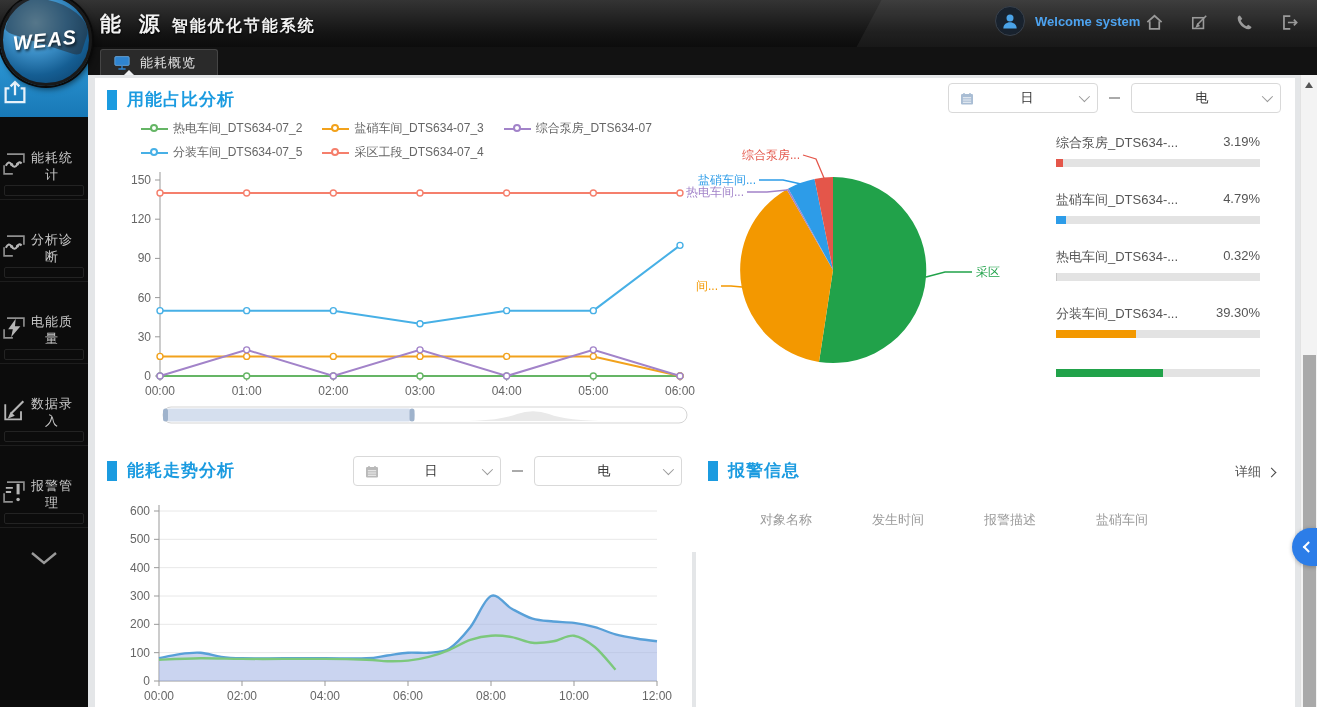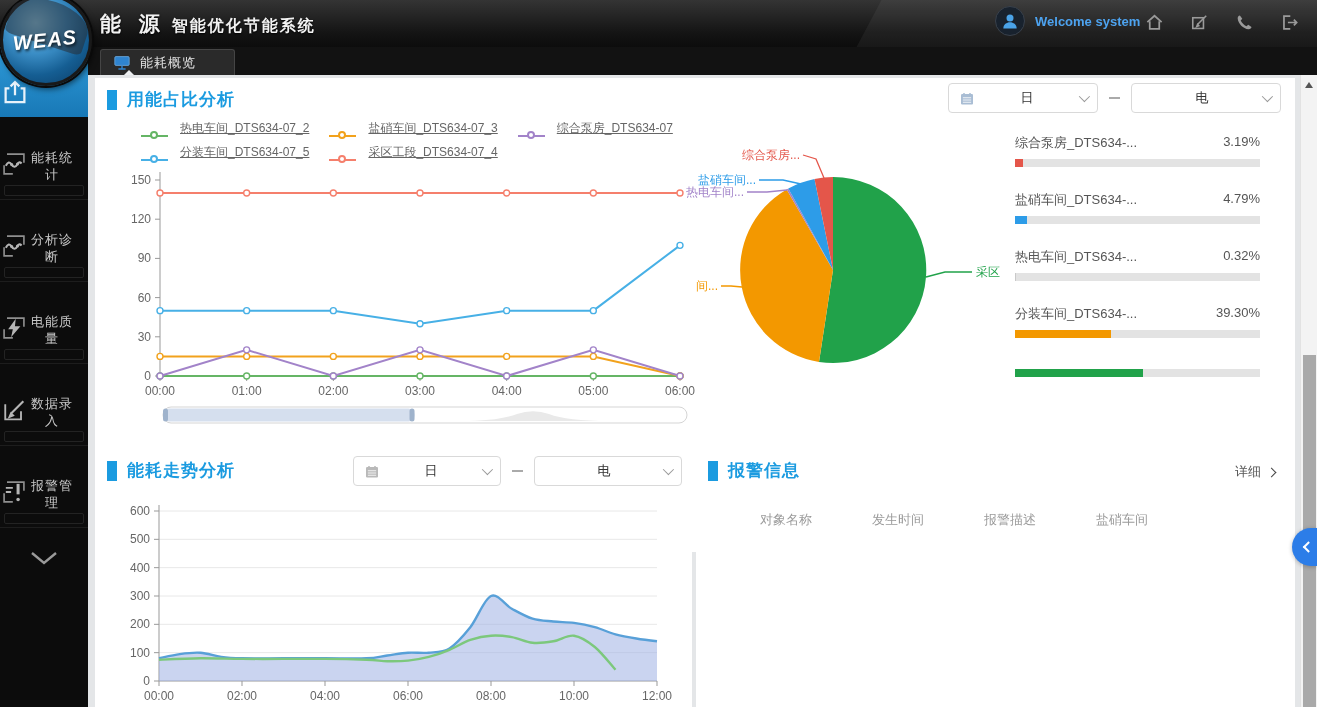--- a/index.html
+++ b/index.html
@@ -38,21 +38,21 @@
   .side-item .lbl { width:48px; text-align:center; color:#c9c9c9; font-size:13px; line-height:17px;
     margin-top:4px; letter-spacing:1px; word-break:break-all; }
   .side-item .strip { position:absolute; left:4px; right:4px; bottom:3px; height:11px;
     border:1px solid #232323; border-radius:2px; }
   .side-item.active { height:71px; padding-top:20px;
     background:linear-gradient(#2f9bd9,#1878b6); border-bottom:1px solid #0c0c0c; }
   .side-more { width:88px; height:60px; display:flex; align-items:center; justify-content:center; cursor:pointer; }
 
   
   .tabbar { position:absolute; left:88px; top:47px; width:1229px; height:28px; background:#121212; }
-  .tab { position:absolute; left:12px; top:2px; width:135px; height:26px; background:#2a2a2a;
+  .tab { position:absolute; left:12px; top:2px; width:118px; height:26px; background:#2a2a2a;
     border:1px solid #454545; border-bottom:none; border-radius:3px 3px 0 0;
     display:flex; align-items:center; padding-left:12px; gap:9px; cursor:pointer; }
   .tab .tlbl { color:#e4e4e4; font-size:13px; letter-spacing:1px; }
   .tab::after { content:""; position:absolute; bottom:-1px; left:22px; border-left:6px solid transparent;
     border-right:6px solid transparent; border-bottom:6px solid #edeff1; }
 
   
   .main { position:absolute; left:88px; top:75px; width:1229px; height:632px; background:#e4e6e8; }
   .panel { position:absolute; background:#fff; }
   .panel-1 { left:7px; top:3px; width:1200px; height:474px; }
@@ -69,31 +69,31 @@
   .select { width:150px; height:30px; background:#fff; border:1px solid #d9d9d9; border-radius:4px;
     display:flex; align-items:center; padding:0 10px; cursor:pointer; }
   .select.small { width:148px; }
   .select .val { flex:1; text-align:center; font-size:13px; color:#333; }
   .chev { width:8px; height:8px; border-right:1.6px solid #999; border-bottom:1.6px solid #999;
     transform:rotate(45deg) translateY(-2px); }
   .dash { width:11px; height:0; border-top:2px solid #aaa; }
 
   .legend { position:absolute; left:46px; top:42px; font-size:12px; color:#666; }
   .lg-row { display:flex; gap:20px; margin-bottom:7px; }
-  .lg-item { display:flex; align-items:flex-end; gap:12px; cursor:pointer;text-decoration:underline; }
+  .lg-item { display:flex; align-items:center; gap:5px; cursor:pointer; }
   .lg-mark { position:relative; width:27px; height:2px; }
   .lg-dot { position:absolute; left:9px; top:-4px; width:8px; height:8px; border-radius:50%;
     background:#fff; border:2px solid #000; }
 
   svg.abs { position:absolute; overflow:visible; }
   text.tick { fill:#666; font-size:12px; font-family:"Liberation Sans",sans-serif; }
   text.pielab { font-size:12px; font-family:"Liberation Sans",sans-serif; }
 
   .ranking { position:absolute; left:920px; top:56px; width:245px; }
-  .rank-item { height:57px; }
+  .rank-item { height:57px;margin-left:41px; }
   .rank-top { display:flex; justify-content:space-between; font-size:13px; color:#555; }
   .rank-bar { margin-top:7px; width:100%; height:8px; background:#e3e3e3; }
   .rank-fill { height:8px; }
 
   .detail-link { position:absolute; right:20px; top:14px; display:flex; align-items:center; gap:7px;
     color:#555; font-size:13px; cursor:pointer;justify-content:center; }
   .chev-r { width:7px; height:7px; border-top:1.8px solid #444; border-right:1.8px solid #444;
     transform:rotate(45deg); }
   .alarm-headers { position:absolute; top:62px; left:34px; display:flex; }
   .alarm-headers span { width:112px; text-align:center; color:#9a9a9a; font-size:13px; }

